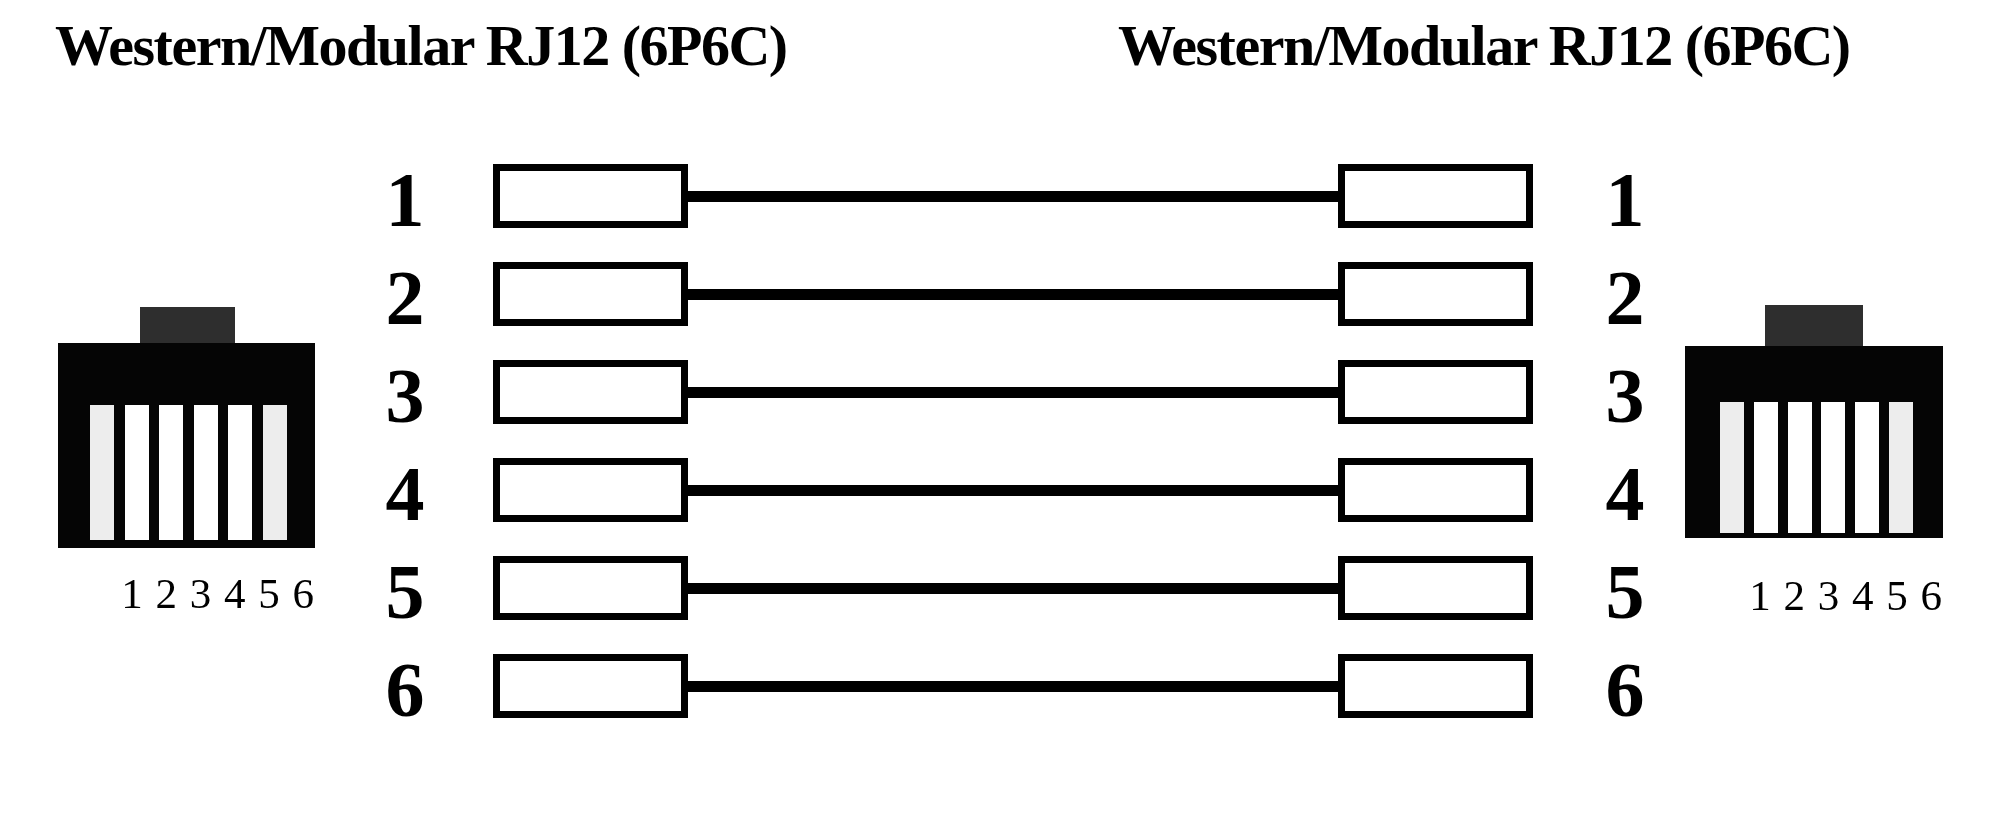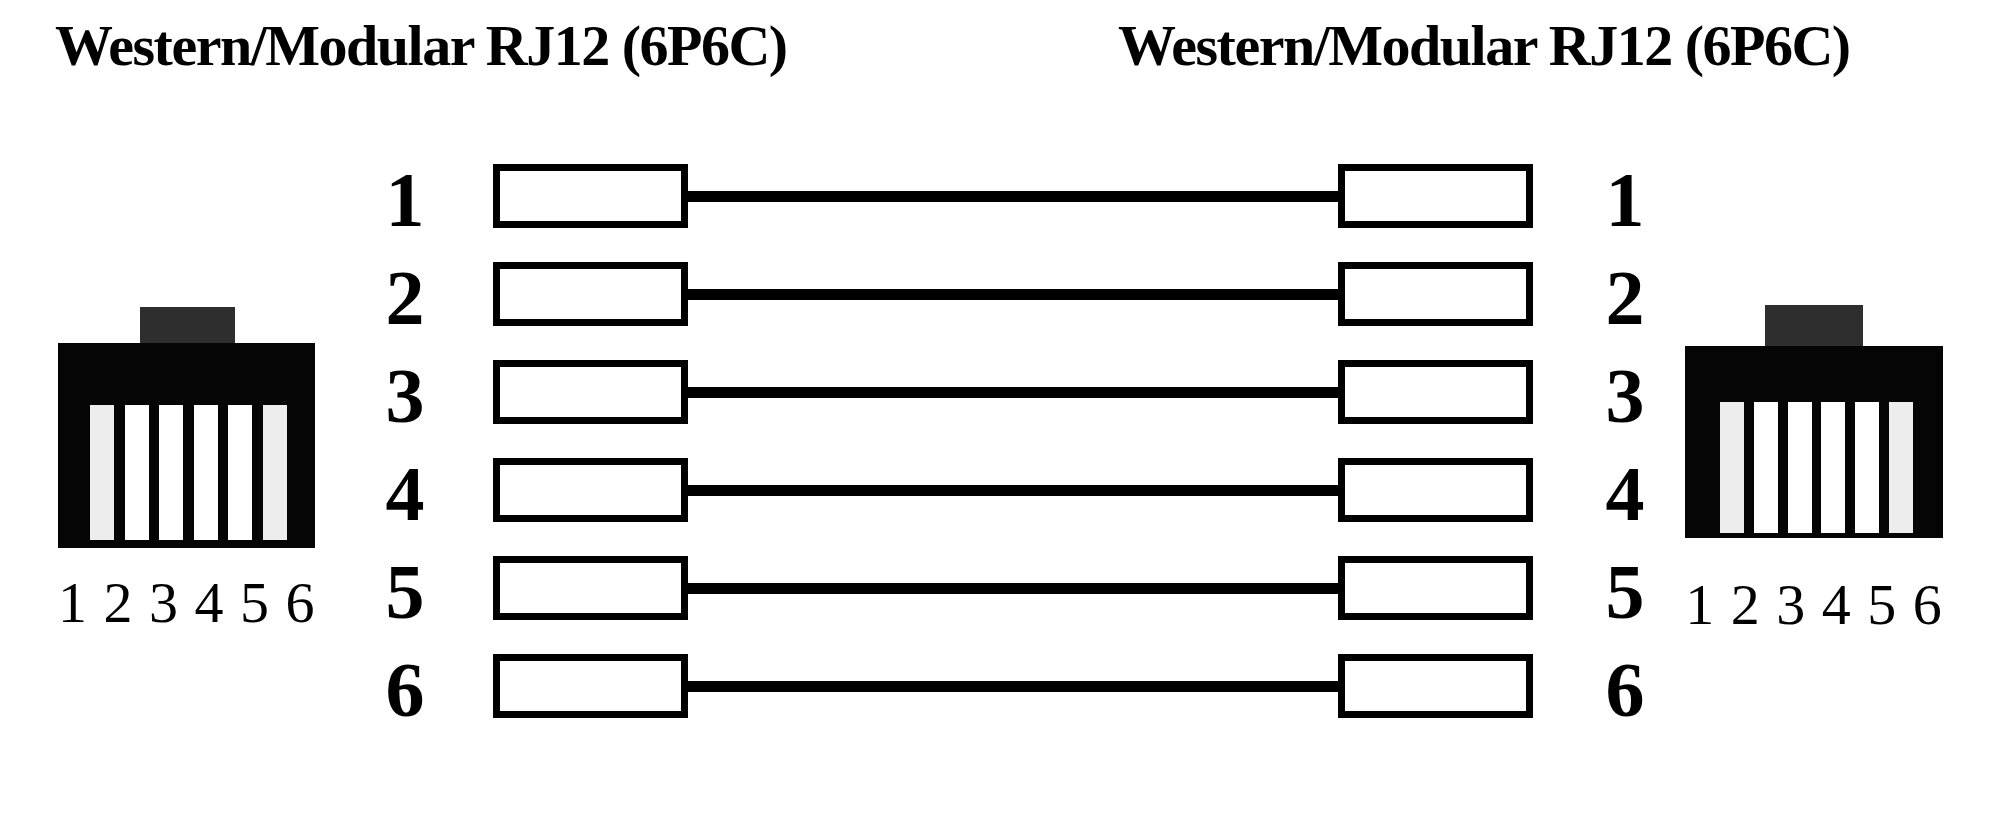--- a/index.html
+++ b/index.html
@@ -97,22 +97,22 @@
   .stripe {
     width: 24px;
     height: 100%;
     background: var(--color-pin_stripe);
   }
   .stripe.outer { background: var(--color-pin_stripe_outer); }
   .conn-label {
     position: absolute;
     left: 0;
     width: 100%;
-    text-align: center;
-    font-size: 58px;
+    text-align: right;
+    font-size: 43px;
     font-weight: normal;
     letter-spacing: 1px;
     white-space: nowrap;
     color: var(--color-ink);
   }
   .connector-left  .conn-label { top: 262px; }
   .connector-right .conn-label { top: 266px; }
 </style>
 </head>
 <body>

